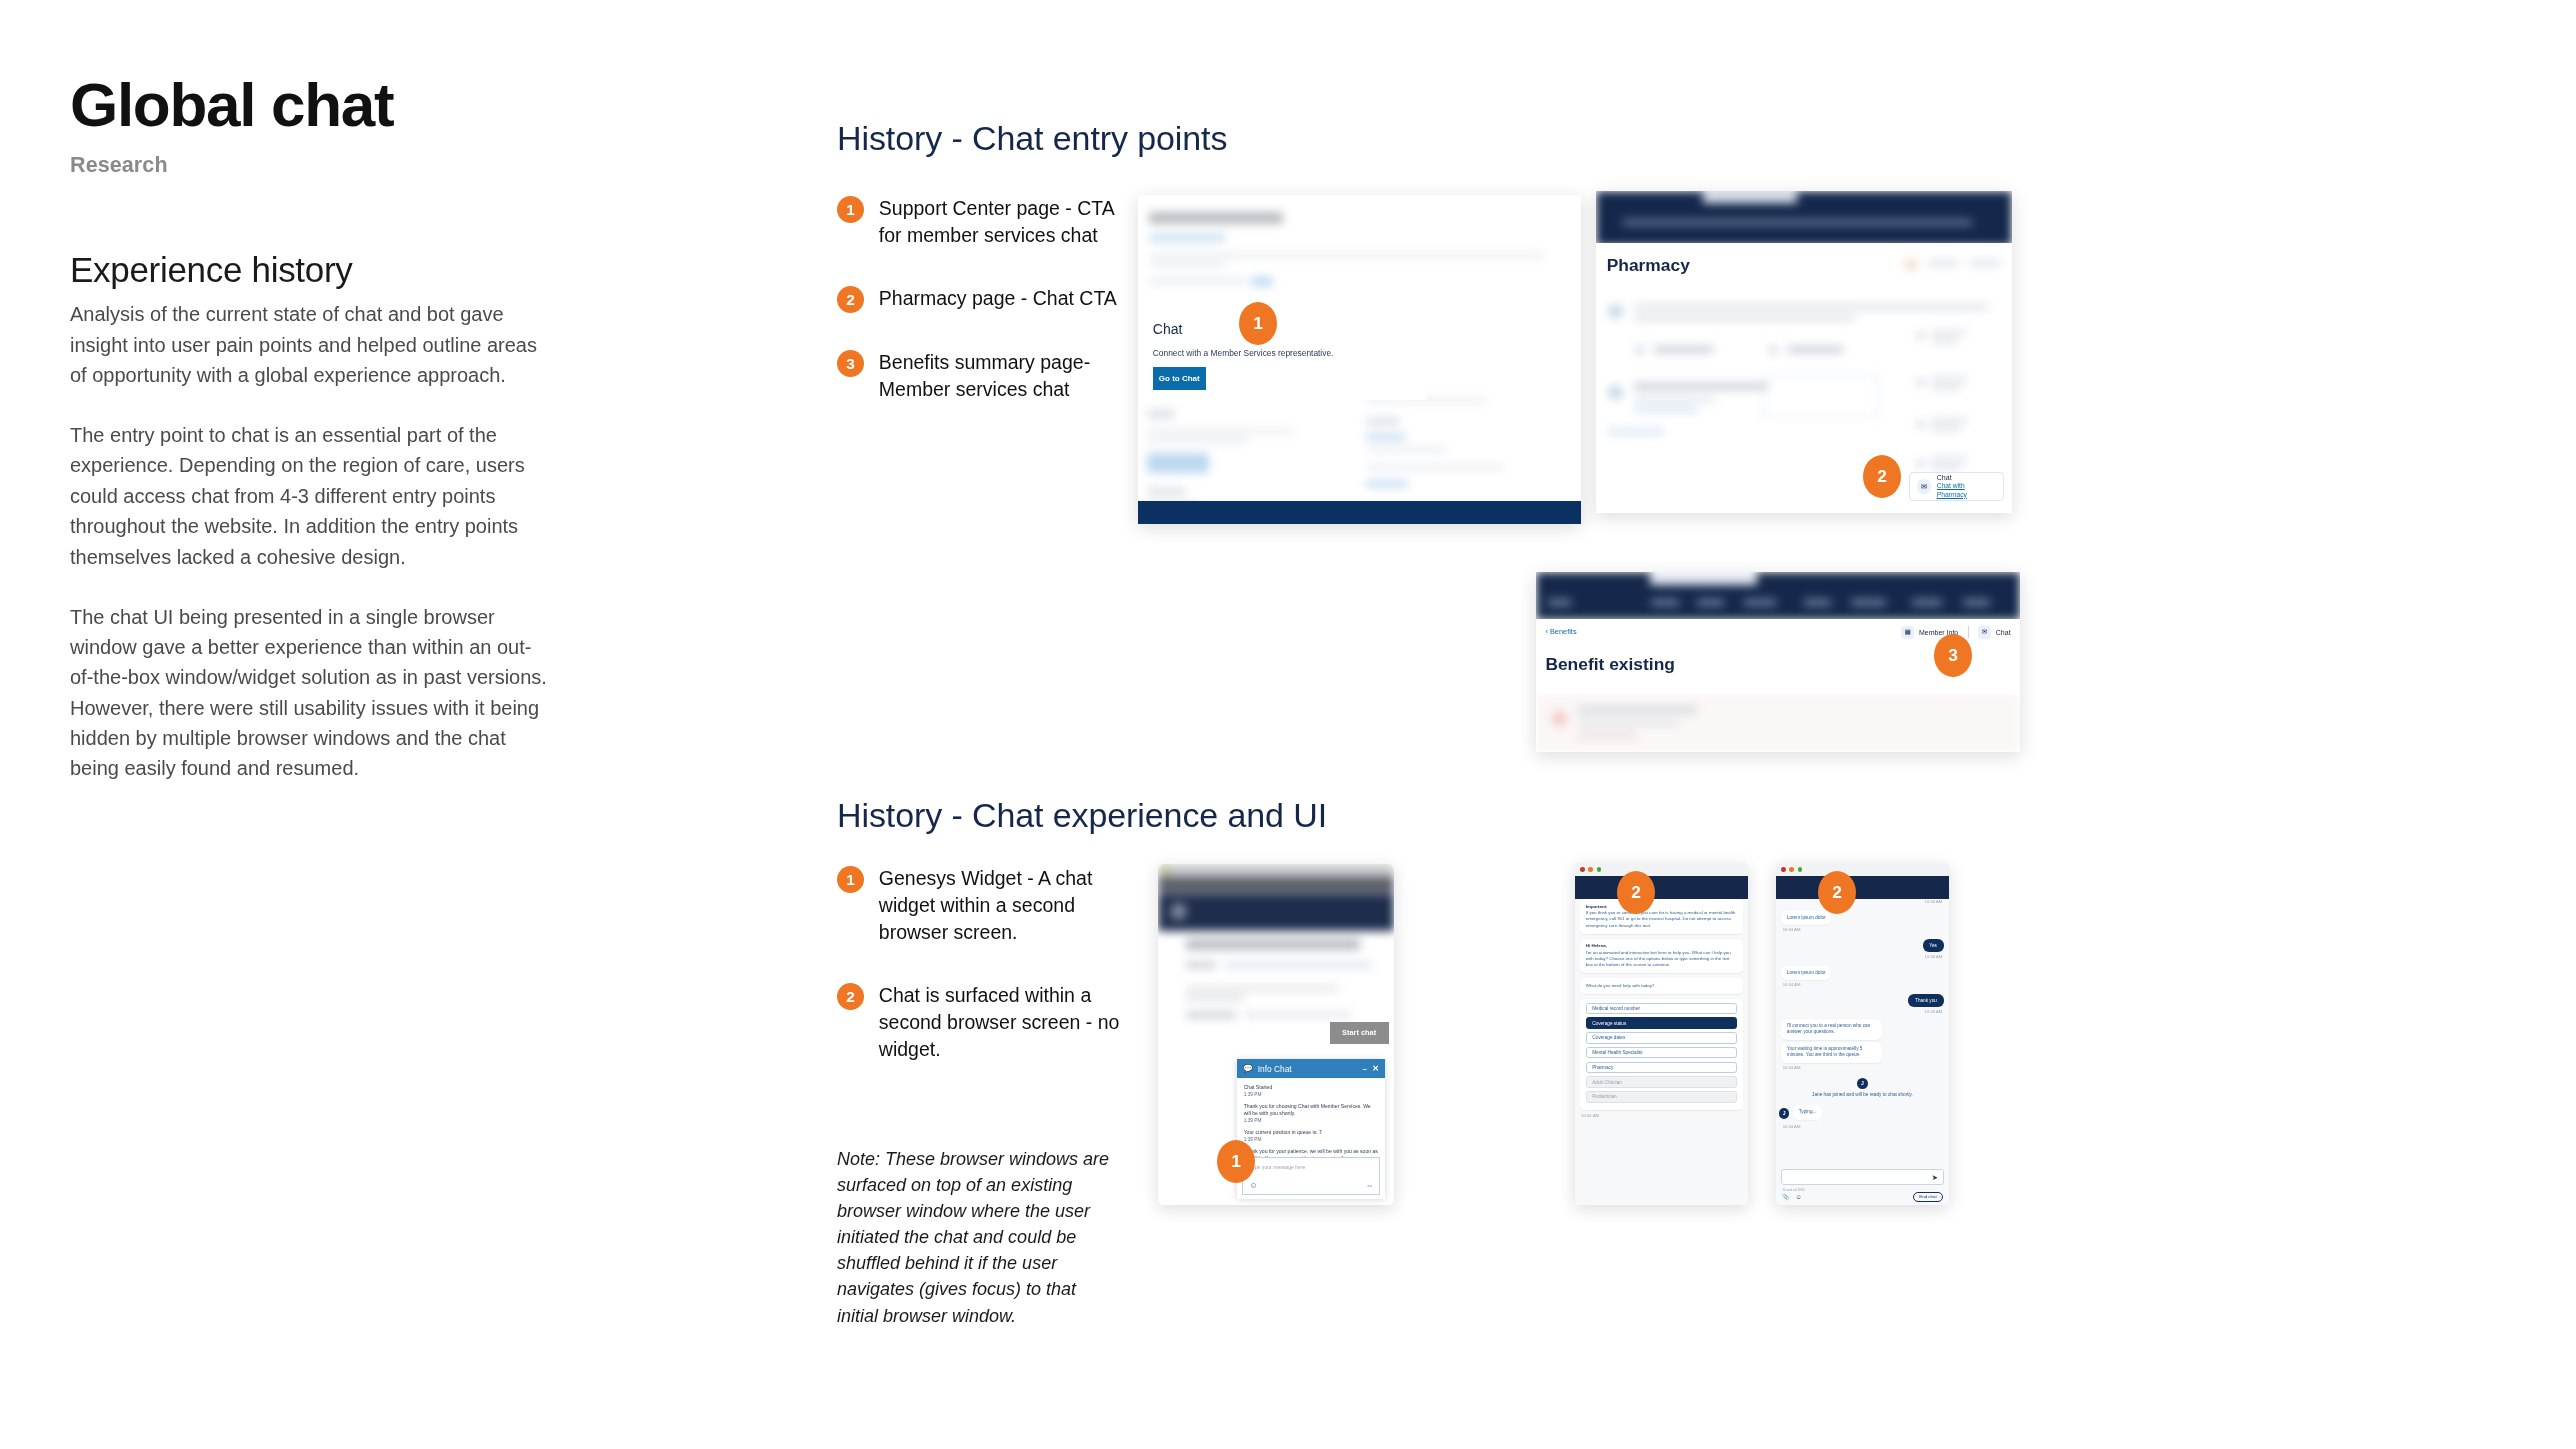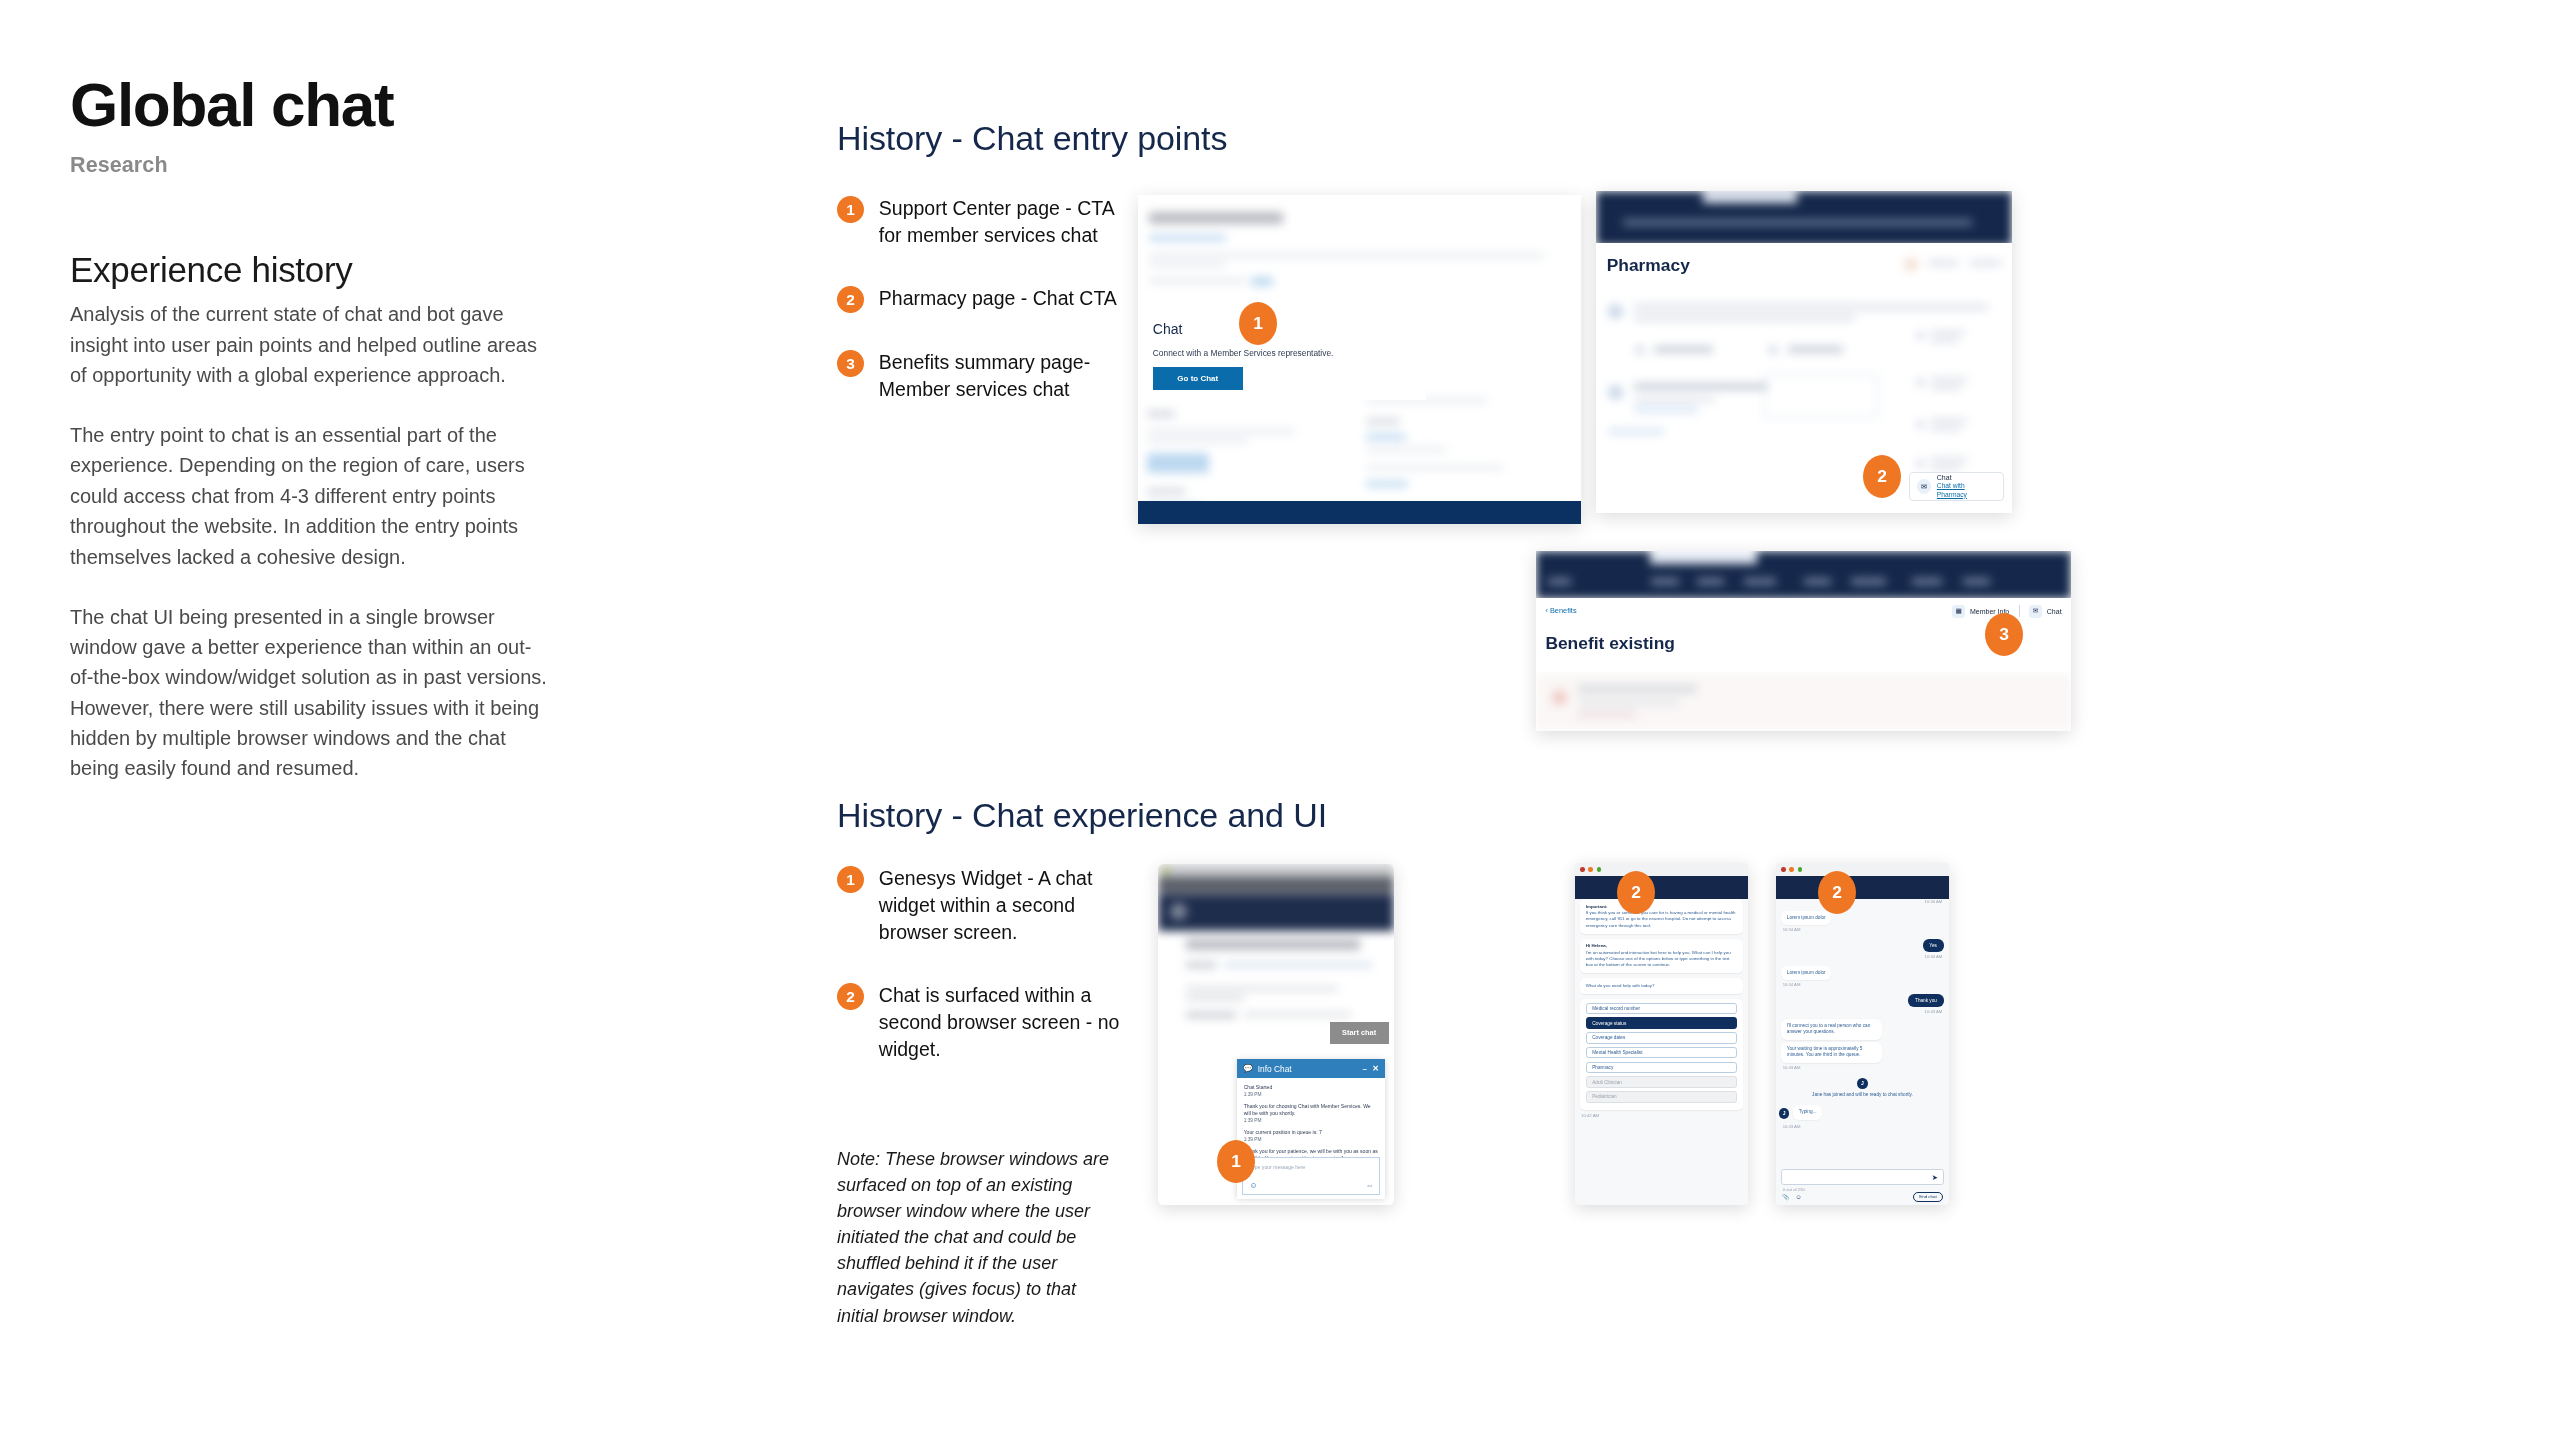--- a/index.html
+++ b/index.html
@@ -85,21 +85,21 @@
   
   #shot1 { left: 301px; top: 195px; width: 443px; height: 329px; }
   #shot1 .top-blur { position: absolute; left:0; top:0; width:100%; height:107px; }
   #shot1 .chatcard {
     position: absolute; left: 0; top: 106px; width: 288px; height: 99px;
     background: #fff; z-index: 20; padding: 20px 14.8px 0 14.8px;
   }
   #shot1 .chat-h { font-size: 14px; color: #15284b; font-weight: 400; }
   #shot1 .chat-p { font-size: 8.4px; color: #2c3a52; margin-top: 10.7px; }
   #shot1 .gotochat {
-    margin-top: 9.4px; width: 90px; height: 23px; background: #0b6cab;
+    margin-top: 9.4px; width: 53px; height: 23px; background: #0b6cab;
     color: #fff; font-size: 8px; font-weight: 600;
     display:flex; align-items:center; justify-content:center;
   }
   #shot1 .footer-band { position: absolute; left:0; bottom:0; width:100%; height:23px; background:#0a3161; }
 
   
   #shot2 { left: 759px; top: 191px; width: 416px; height: 322px; }
   #shot2 .hero { position:absolute; left:0; top:0; width:100%; height:55px; }
   #shot2 .titlebar { position:absolute; left:0; top:52px; width:100%; height:47px; background:#fff; z-index:15; }
   #shot2 .ph-title { position:absolute; left:10.7px; top:12px; font-size:17.4px; font-weight:700; color:#15284b; }
@@ -110,21 +110,21 @@
   }
   #shot2 .cw-icon {
     width:14.8px;height:14.8px;border-radius:50%;background:#e8f0fa;
     display:flex;align-items:center;justify-content:center;
     font-size:7.4px;color:#15284b; margin-right:5.4px;
   }
   #shot2 .cw-t1 { font-size:7px; color:#16243d; line-height:1.25; }
   #shot2 .cw-t2 { font-size:6.7px; color:#0b6cab; text-decoration:underline; line-height:1.25; }
 
   
-  #shot3 { left: 699px; top: 551px; width: 535px; height: 180px; }
+  #shot3 { left: 699px; top: 572px; width: 484px; height: 180px; }
   #shot3 .hero { position:absolute; left:0; top:0; width:100%; height:48px; }
   #shot3 .bar { position:absolute; left:0; top:47px; width:100%; height:74px; background:#fff; z-index:15; }
   #shot3 .crumb { position:absolute; left:9.4px; top:8px; font-size:7.4px; color:#0b6cab; }
   #shot3 .bs-title { position:absolute; left:9.4px; top:35px; font-size:17.4px; font-weight:700; color:#15284b; }
   #shot3 .util { position:absolute; right:9.4px; top:6.7px; display:flex; align-items:center; }
   #shot3 .util-item { display:flex; align-items:center; margin-left:9.4px; }
   #shot3 .util-ic { width:13.4px;height:13.4px;border-radius:3.4px;background:#e8f0fa;
                     display:flex;align-items:center;justify-content:center;font-size:6.7px;color:#15284b;margin-right:4.7px;}
   #shot3 .util-lb { font-size:7px; color:#16243d; }
   #shot3 .divline { width:0.7px;height:12px;background:#cfd6e1;margin-left:9.4px; }

